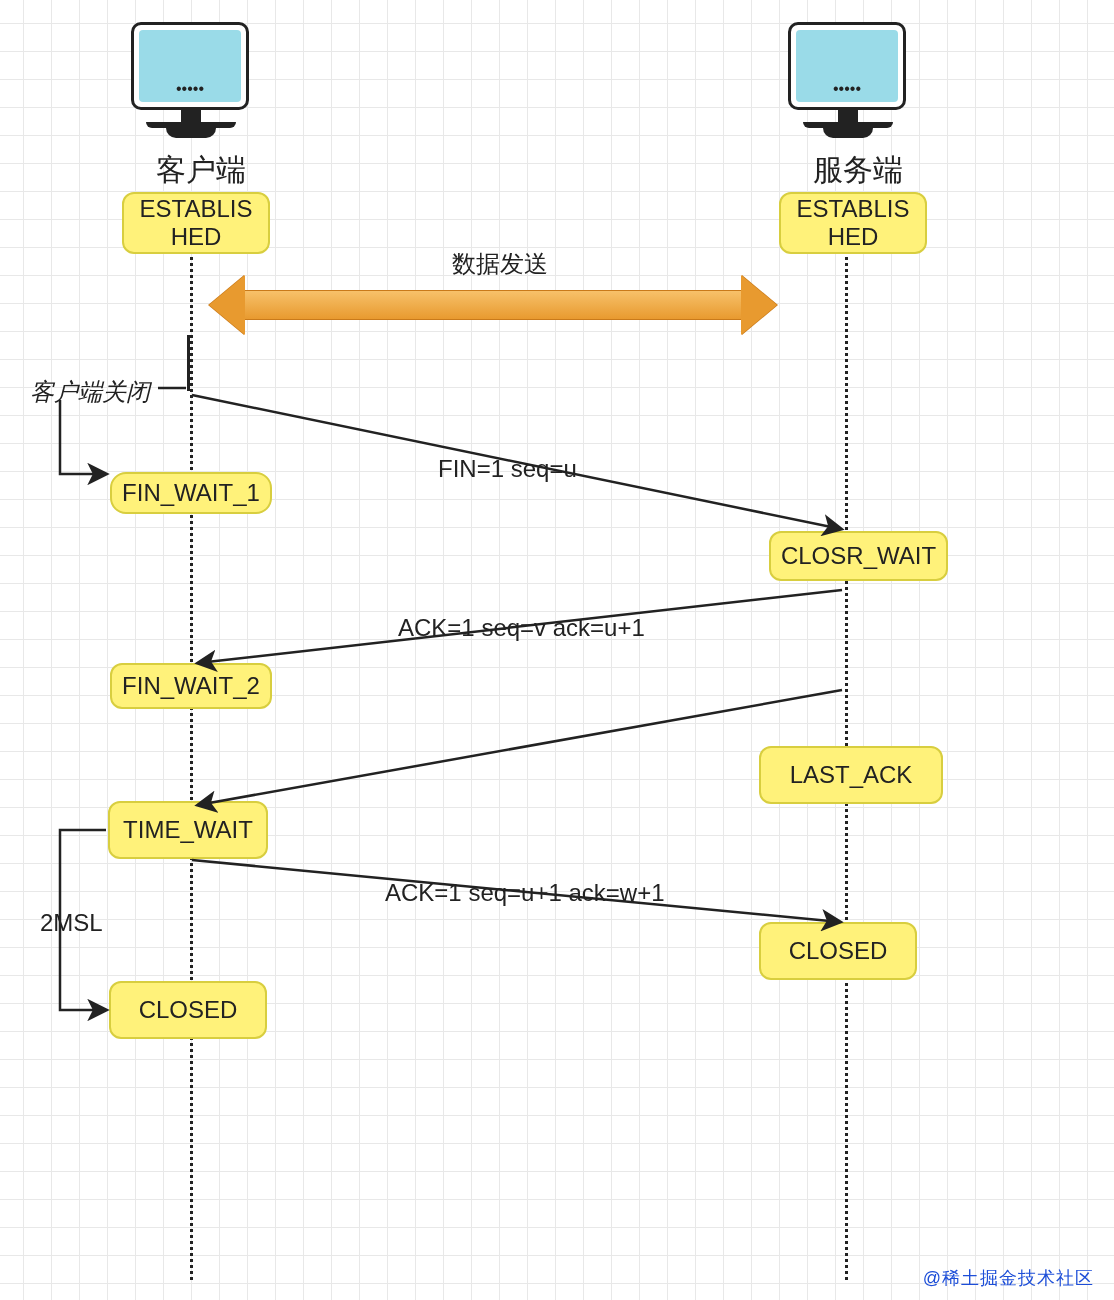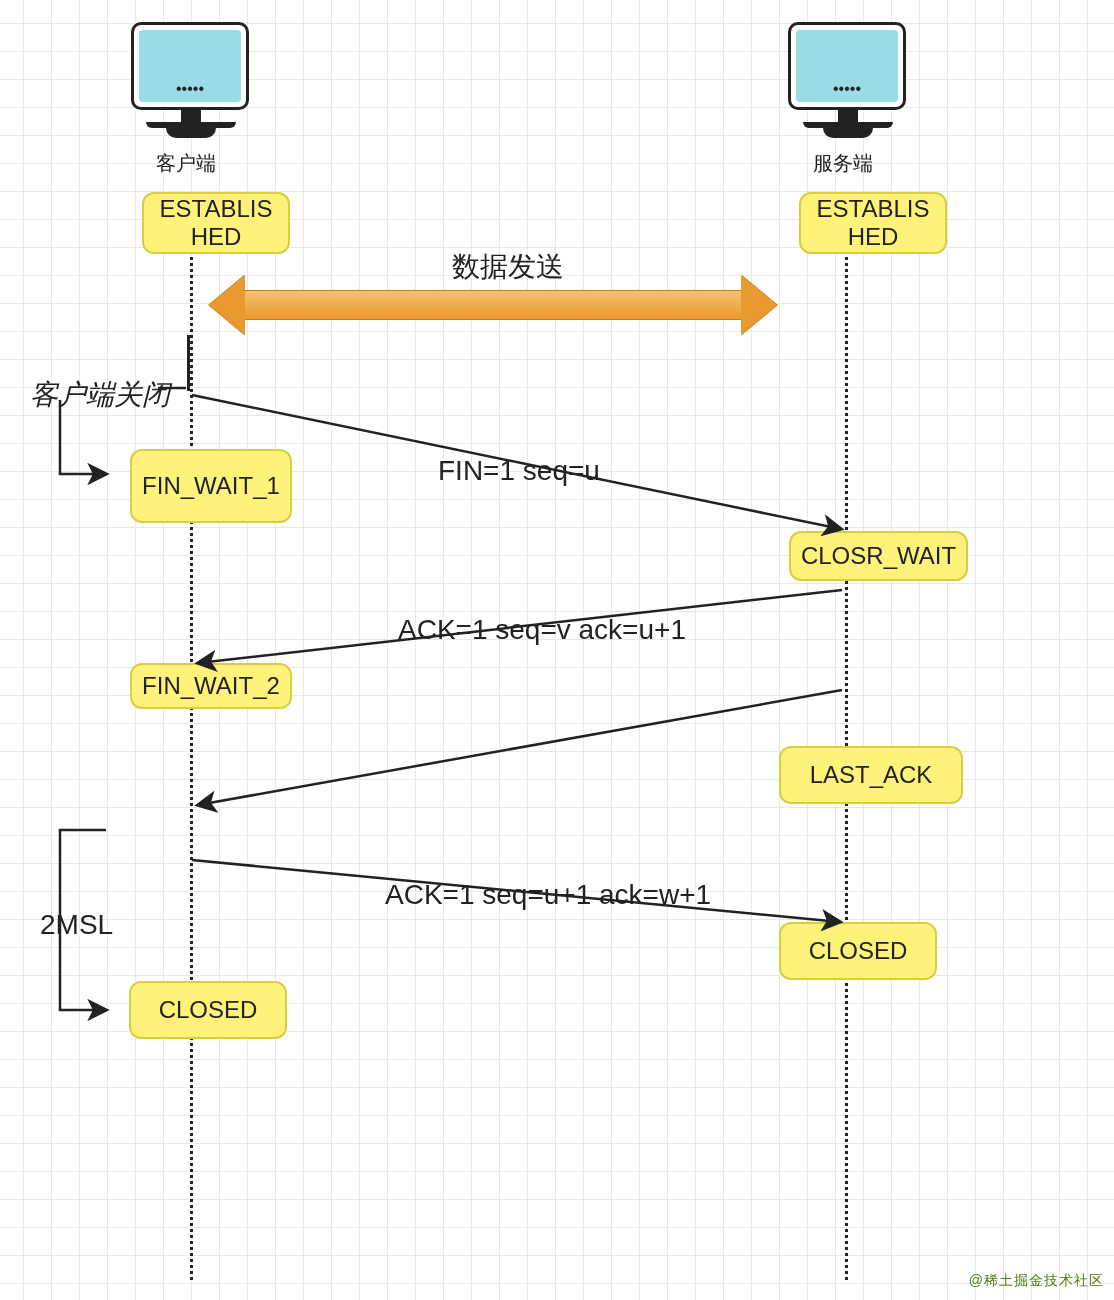--- a/index.html
+++ b/index.html
@@ -33,30 +33,29 @@
       border-radius: 12px;
       padding: 10px 16px;
       font-size: 24px;
       font-weight: 500;
       text-align: center;
       color: #222;
       white-space: pre-line;
       display: flex;
       align-items: center;
       justify-content: center;
-      margin-left: 20px;
     }
     
     .label {
       position: absolute;
-      font-size: 28px;
+      font-size: 24px;
       color: #222;
       white-space: nowrap;
     }
-    .label.big { font-size: 20px; }
+    .label.big { font-size: 30px; }
     
     .lifeline {
       position: absolute;
       width: 0;
       border-left: 3px dotted #222;
     }
     
     .comp {
       position: absolute;
       width: 120px;
@@ -117,24 +116,24 @@
     .bi-arrow .head {
       width: 0; height: 0;
       border-top: 30px solid transparent;
       border-bottom: 30px solid transparent;
     }
     .bi-arrow .head.left { border-right: 36px solid #e89a2f; filter: drop-shadow(-1px 0 0 #c97a1a); }
     .bi-arrow .head.right { border-left: 36px solid #e89a2f; filter: drop-shadow(1px 0 0 #c97a1a); }
     
     .watermark {
       position:absolute;
-      right: 10px;
+      right: 20px;
       bottom: 10px;
-      font-size: 14px;
-      color: #4d7c0f;
+      font-size: 18px;
+      color: #1d4ed8;
       letter-spacing:1px;
     }
     
     .tick {
       position:absolute;
       width:0;
       border-left:3px solid #222;
     }
     
     svg.arrows {
@@ -184,33 +183,34 @@
 
   <div class="label" style="left:452px; top:248px;">数据发送</div>
   <div class="bi-arrow" style="left:209px; top:275px; width:568px;">
     <div class="head left"></div>
     <div class="shaft"></div>
     <div class="head right"></div>
   </div>
 
   <div class="label" style="left:30px; top:376px;font-style:italic;">客户端关闭</div>
 
-  <div class="state" style="left:110px; top:449px; width:162px; height:74px;">FIN_WAIT_1</div>
+  <div class="state" style="left:110px; top:472px; width:162px; height:42px;border-radius:16px;">FIN_WAIT_1</div>
 
   <div class="label" style="left:438px; top:455px;">FIN=1 seq=u</div>
 
   <div class="state" style="left:769px; top:531px; width:179px; height:50px;">CLOSR_WAIT</div>
 
   <div class="label" style="left:398px; top:614px;">ACK=1 seq=v ack=u+1</div>
 
   <div class="state" style="left:110px; top:663px; width:162px; height:46px;">FIN_WAIT_2</div>
 
 
   <div class="state" style="left:759px; top:746px; width:184px; height:58px;">LAST_ACK</div>
 
+  <div class="state" style="left:108px; top:801px; width:160px; height:58px;">TIME_WAIT</div>
 
   <div class="label" style="left:385px; top:879px;">ACK=1 seq=u+1 ack=w+1</div>
 
   <div class="state" style="left:759px; top:922px; width:158px; height:58px;">CLOSED</div>
 
   <div class="label" style="left:24px; top:909px;margin-left:16px;">2MSL</div>
 
   <div class="state" style="left:109px; top:981px; width:158px; height:58px;">CLOSED</div>
 
   <svg class="arrows" viewBox="0 0 1114 1300">

